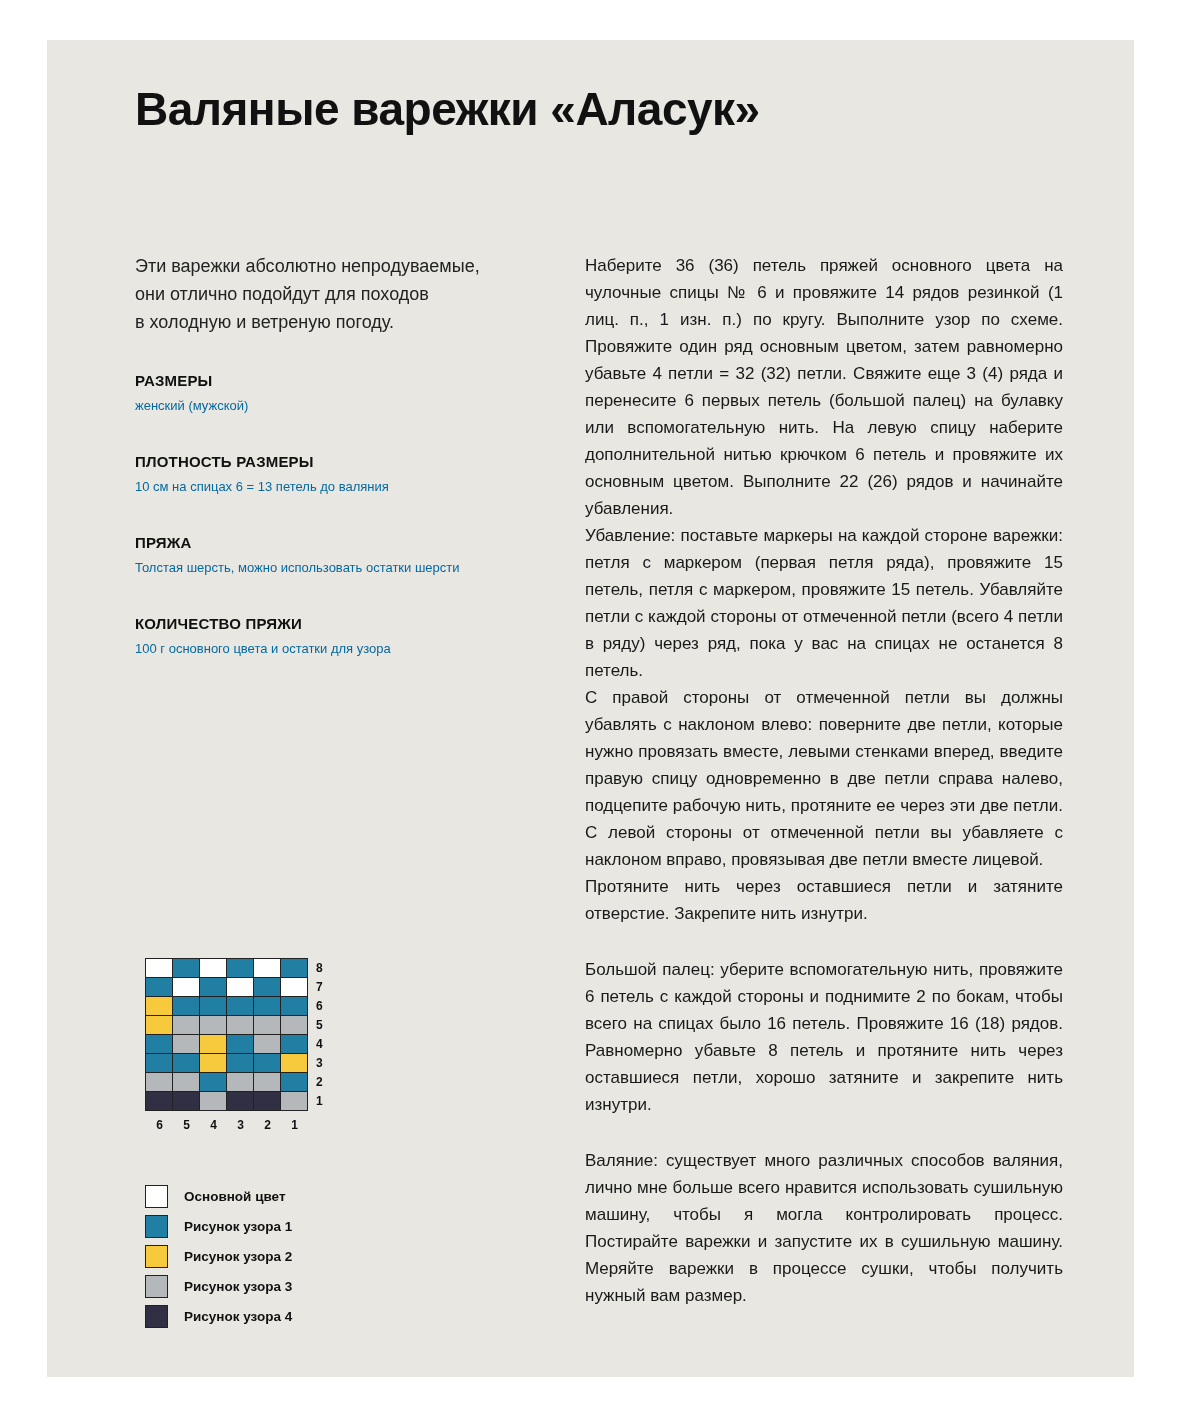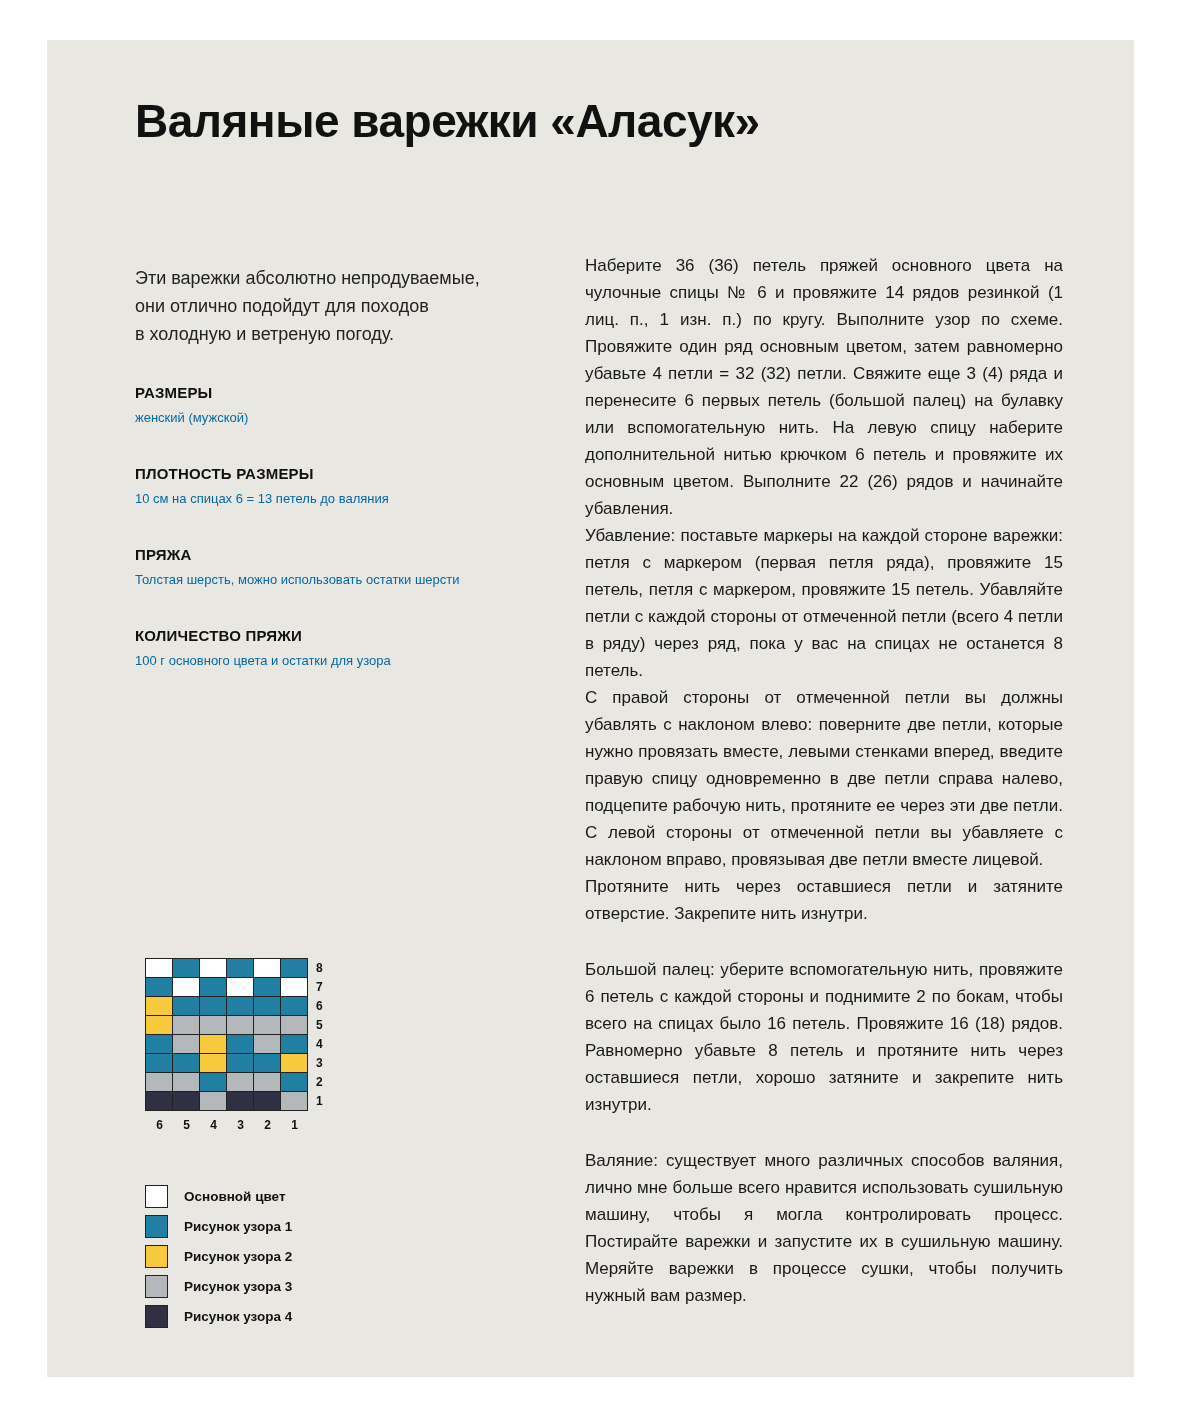--- a/index.html
+++ b/index.html
@@ -13,28 +13,28 @@
   }
   .page { position: relative; width: 1181px; height: 1417px; background: #ffffff; }
   .panel {
     position: absolute;
     left: 47px; top: 40px;
     width: 1087px; height: 1337px;
     background: #e9e7e2;
   }
   .title {
     position: absolute;
-    left: 88px; top: 54px;
+    left: 88px; top: 42px;
     margin: 0;
     font-size: 46px;
     font-weight: bold;
     letter-spacing: -0.5px;
     color: #111111;
   }
-  .left-col { position: absolute; left: 88px; top: 212px; width: 435px; margin-top: 12px; }
+  .left-col { position: absolute; left: 88px; top: 212px; width: 435px; }
   .intro {
     margin: 0 0 36px 0;
     font-size: 18px;
     line-height: 28px;
     color: #222222;
     white-space: pre-line;
   }
   .sec-h {
     margin: 0 0 7px 0;
     font-size: 15px;

